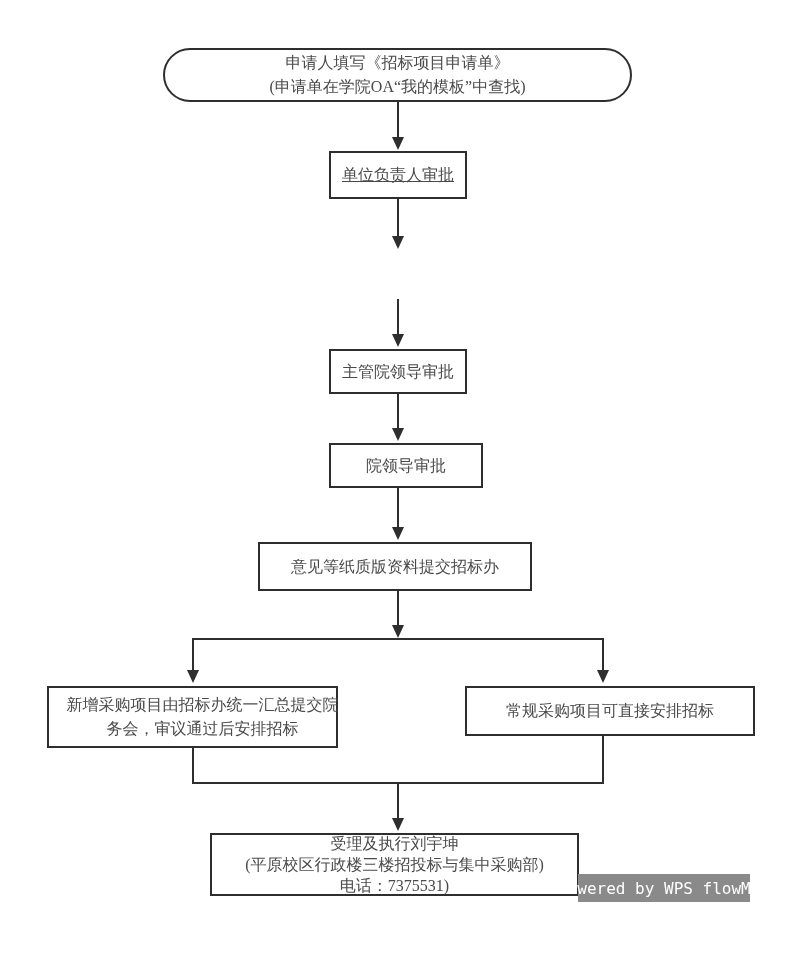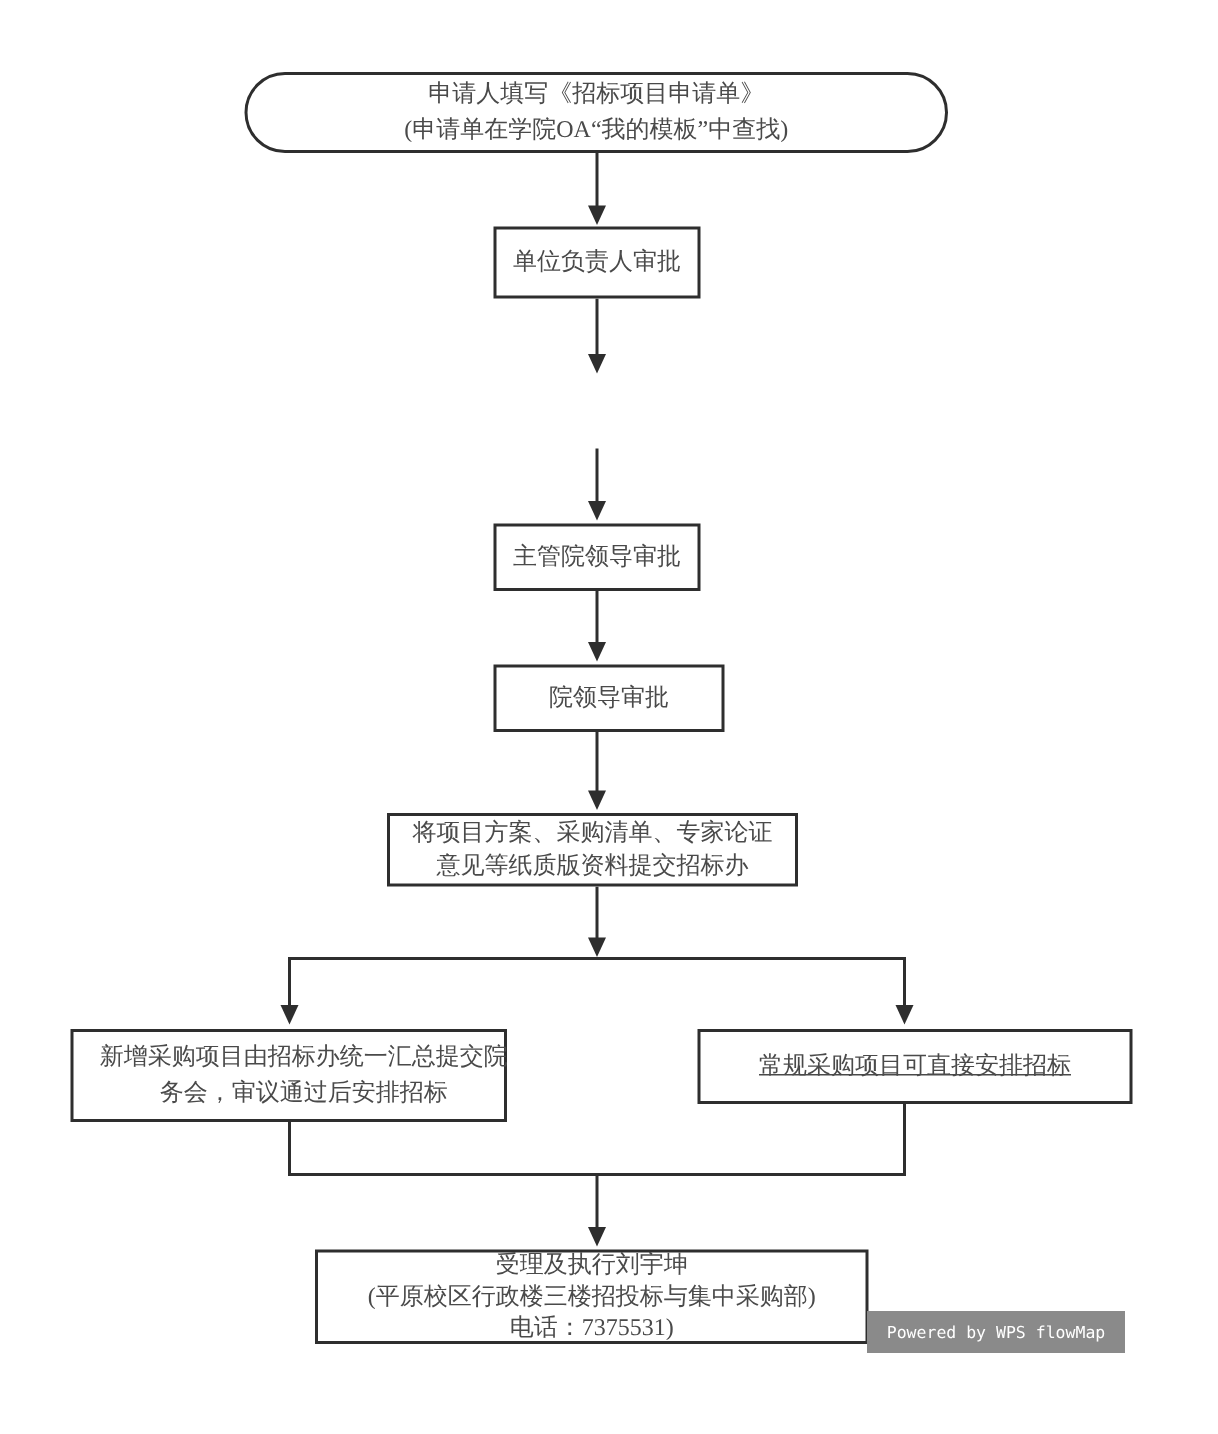--- a/index.html
+++ b/index.html
@@ -42,21 +42,21 @@
   }
   .node.terminator { border-radius: 28px; line-height: 24px; }
   .node.lh24 { line-height: 24px; padding-left: 20px; }
   .node.lh21 { line-height: 21px; }
   .badge {
     position: absolute;
     box-sizing: border-box;
     background: var(--badge-bg, #8a8a8a);
     color: var(--badge-text, #ffffff);
     font-family: "DejaVu Sans Mono", "Liberation Mono", monospace;
-    font-size: 11px;
+    font-size: 16px;
     display: flex;
     align-items: center;
     justify-content: center;
     white-space: nowrap;
   }
 </style>
 </head>
 <body>
 
 <div class="canvas">
@@ -123,44 +123,43 @@
       <line x1="398" y1="783" x2="398" y2="820"></line>
       <polygon points="392,818 404,818 398,831"></polygon>
     </g>
   </svg>
 
   <div class="node terminator" style="left:163px; top:48px; width:469px; height:54px;">
     <span>申请人填写《招标项目申请单》</span>
     <span>(申请单在学院OA“我的模板”中查找)</span>
   </div>
 
-  <div class="node" style="left:329px; top:151px; width:138px; height:48px;">
+  <div class="node" style="left:329px; top:151px; width:138px; height:48px;text-decoration:underline;">
     <span>单位负责人审批</span>
   </div>
 
 
   <div class="node" style="left:329px; top:349px; width:138px; height:45px;">
     <span>主管院领导审批</span>
   </div>
 
   <div class="node" style="left:329px; top:443px; width:154px; height:45px;">
     <span>院领导审批</span>
   </div>
 
   <div class="node" style="left:258px; top:542px; width:274px; height:49px;">
-    <span>将项目方案、采购清单、专家论证</span>
     <span>意见等纸质版资料提交招标办</span>
   </div>
 
   <div class="node lh24" style="left:47px; top:686px; width:291px; height:62px;">
     <span>新增采购项目由招标办统一汇总提交院</span>
     <span>务会，审议通过后安排招标</span>
   </div>
 
-  <div class="node" style="left:465px; top:686px; width:290px; height:50px;text-decoration:underline;">
+  <div class="node" style="left:465px; top:686px; width:290px; height:50px;">
     <span>常规采购项目可直接安排招标</span>
   </div>
 
   <div class="node lh21" style="left:210px; top:833px; width:369px; height:63px;">
     <span>受理及执行刘宇坤</span>
     <span>(平原校区行政楼三楼招投标与集中采购部)</span>
     <span>电话：7375531)</span>
   </div>
 
   <div class="badge" style="left:578px; top:874px; width:172px; height:28px;">

